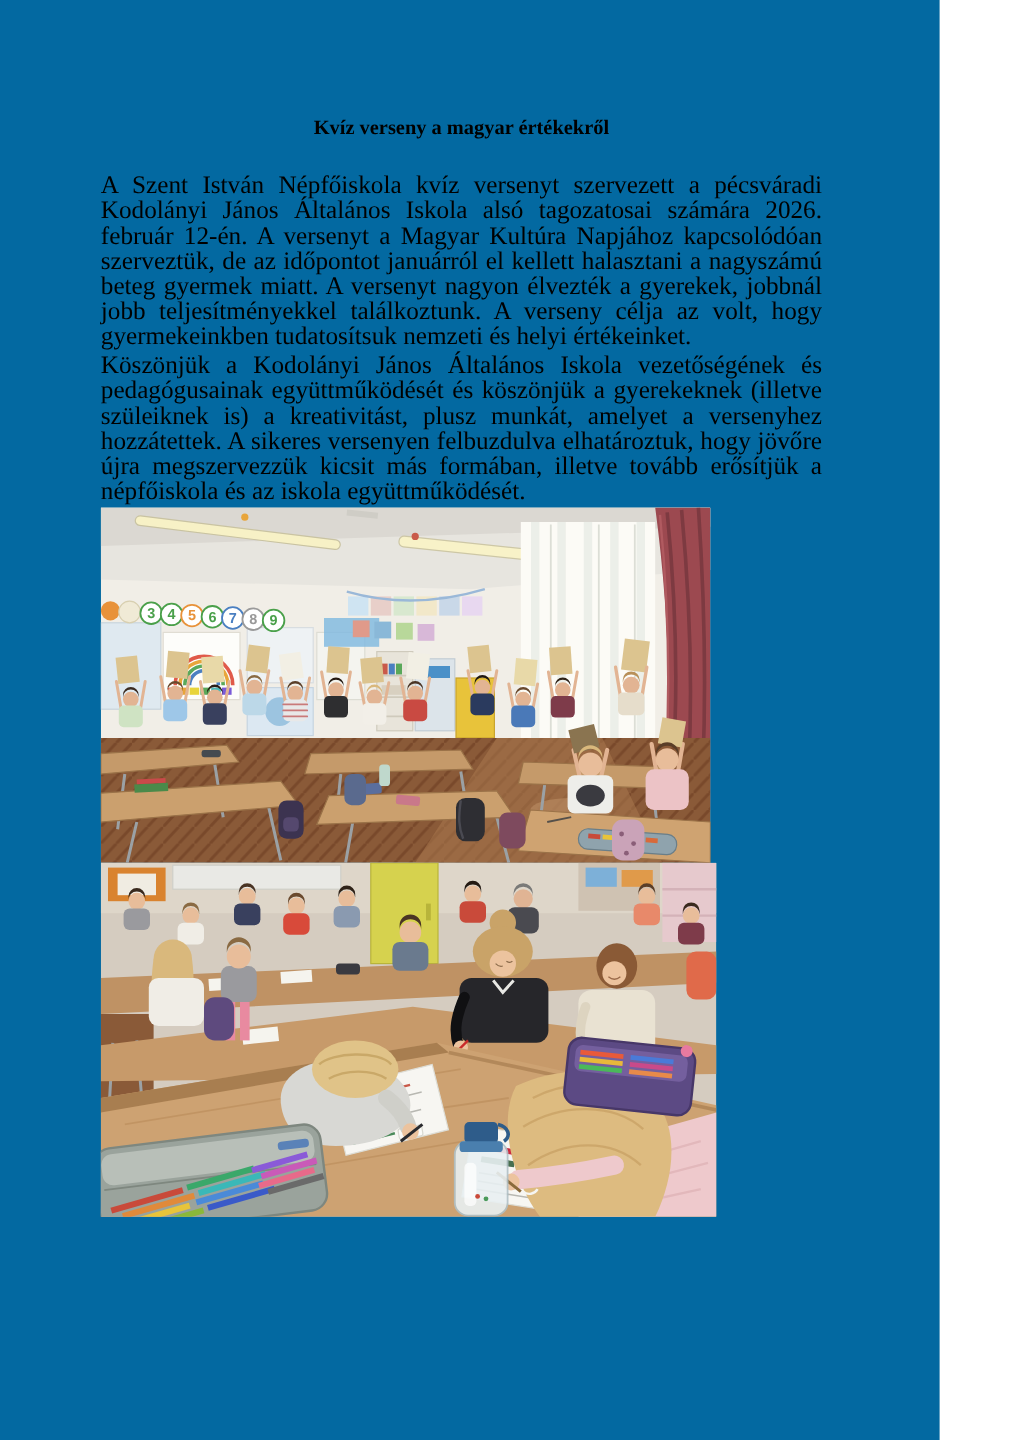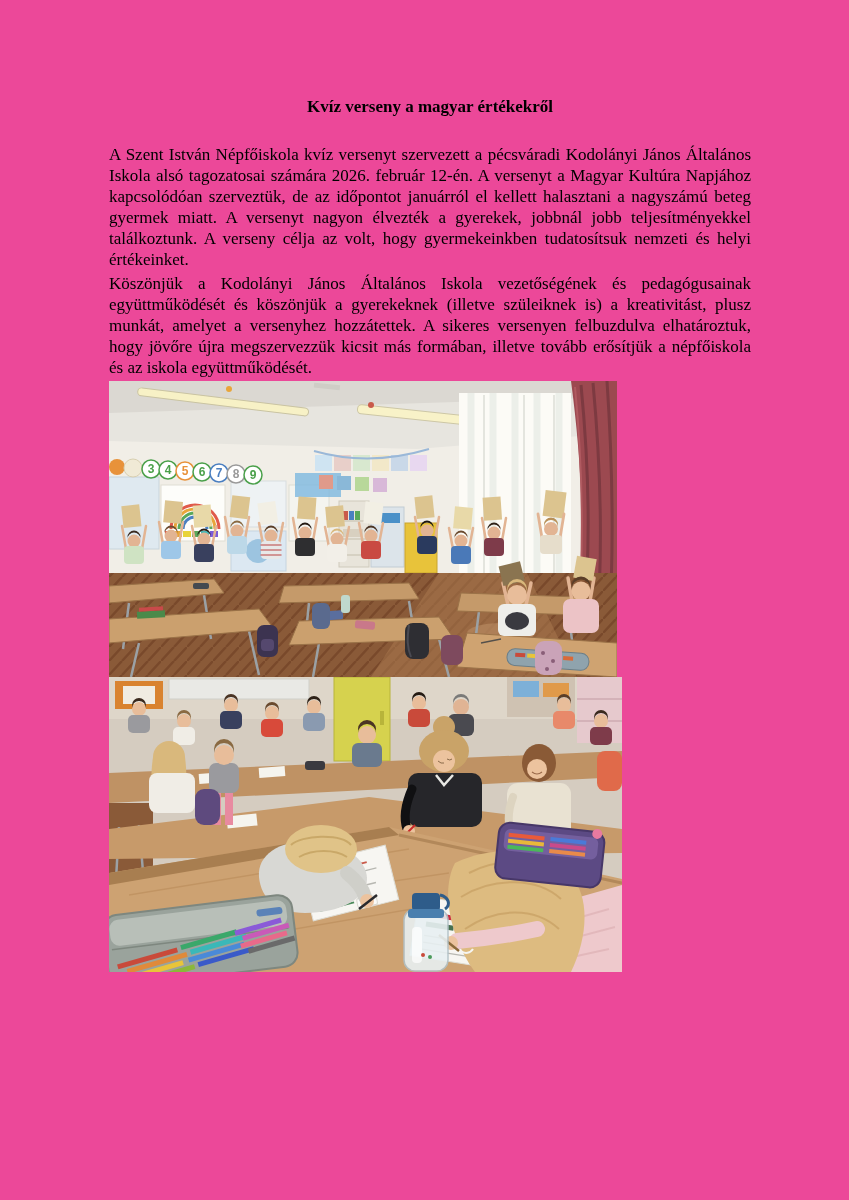--- a/index.html
+++ b/index.html
@@ -1,26 +1,26 @@
 <!DOCTYPE html>
 <html><head>
 <meta charset="utf-8">
 <style>
   html,body{margin:0;padding:0;background:#ffffff;}
   .page{
-    width:849px;height:1200px;background:#ec4899;color:#000;
+    width:783px;height:1200px;background:#0369a1;color:#000;
     font-family:"Liberation Serif",serif;
-    box-sizing:border-box;padding:96px 98px 0 109px;position:relative;overflow:hidden;
+    box-sizing:border-box;padding:96px 98px 0 84px;position:relative;overflow:hidden;
   }
   .doc-title{
     font-size:17px;line-height:21px;font-weight:bold;text-align:center;
     margin:0 0 27px 0;
   }
   .body-par{
-    font-size:17px;line-height:21px;text-align:justify;
+    font-size:21px;line-height:21px;text-align:justify;
     margin:0 0 3px 0;
   }
   figure.photo{margin:0;padding:0;}
   .photo1{margin:31px 0 0 72px;width:508px;height:296px;}
   .photo2{margin:43px 0 0 67px;width:513px;height:295px;}
   .photo svg{display:block;}
 </style>
 </head>
 <body>
 

